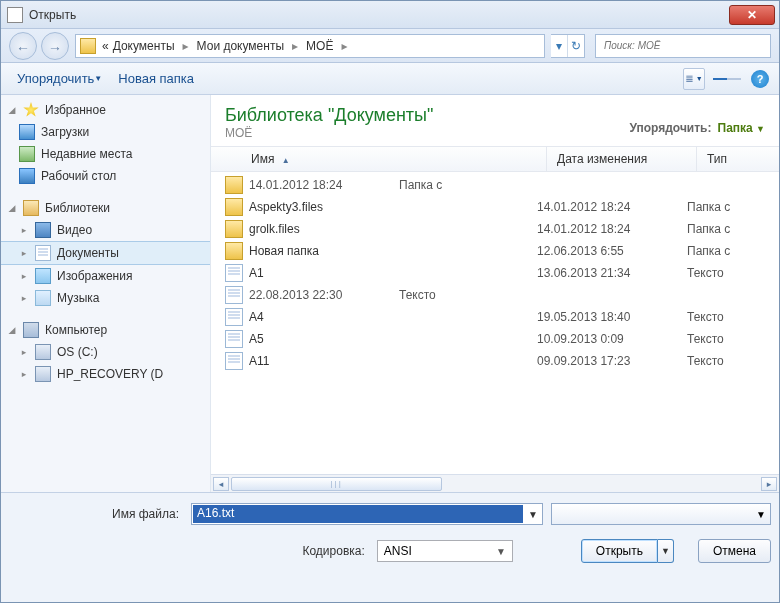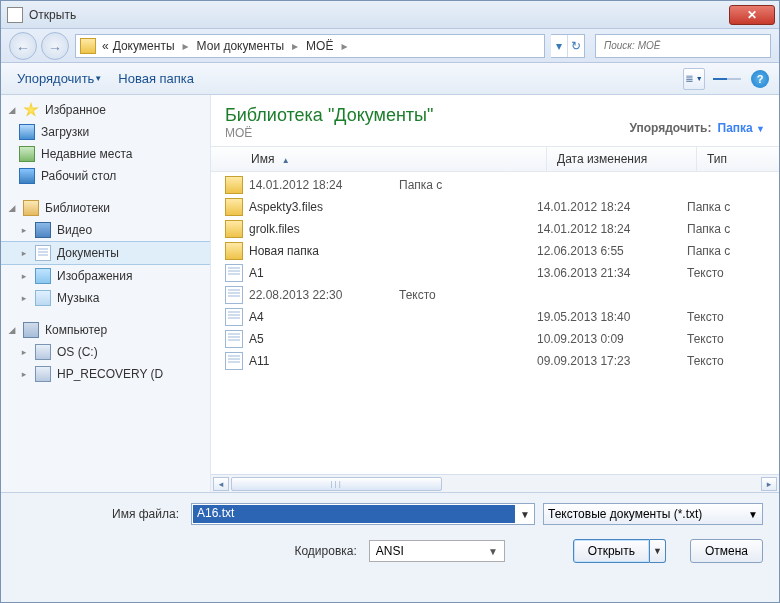--- a/index.html
+++ b/index.html
@@ -185,21 +185,21 @@
     margin: 0; font-weight: normal;
     font-size: 18px; color: #1b7e2b;
   }
   .libheader .sub { color: #888; font-size: 12px; }
   .libheader .right {
     font-size: 12px; color: #666;
     display: flex; align-items: center; gap: 6px;
     padding-top: 16px;
     font-weight: bold;
   }
-  .libheader .right .link { color: #3b82f6; }
+  .libheader .right .link { color: #4d7c0f; }
   .cols {
     display: flex;
     border-top: 1px solid #e4e8ef;
     border-bottom: 1px solid #e4e8ef;
     background: linear-gradient(#fdfefe,#f2f5fa);
     font-size: 12px; color: #333;
   }
   .cols .col { padding: 5px 10px; }
   .cols .c-name { flex: 1; padding-left: 40px; border-right: 1px solid #e4e8ef;}
   .cols .c-date { width: 150px; border-right: 1px solid #e4e8ef;}
@@ -238,21 +238,21 @@
     position:absolute; left:0; top:0; height:100%; width:40%;
     background: linear-gradient(#fff,#dbe6f5);
     border:1px solid #b6c7df; border-radius:2px;
     display:flex;align-items:center;justify-content:center;
     font-size:8px;color:#9bb2d1;letter-spacing:2px;
   }
   
   .bottom {
     height: 112px;
     background: #eef3fa;
-    padding: 10px 16px 12px 12px;
+    padding: 10px 8px 12px 12px;
     border-top: 1px solid #c3d1e5;
   }
   .formrow {
     display: flex; align-items: center;
     margin-bottom: 14px;
     gap: 8px;
   }
   .formrow .label {
     width: 170px; text-align: right;
     color: #333; font-size: 12px;
@@ -538,21 +538,20 @@
 </div>
 
 <div class="bottom">
   <div class="formrow">
     <div class="label">Имя файла:</div>
     <div class="filename-combo">
       <div class="val">A16.txt</div>
       <div class="dd">▼</div>
     </div>
     <div class="filter-combo">
-      <span>Текстовые документы (*.txt)</span>
       <span class="dd">▼</span>
     </div>
   </div>
   <div class="formrow" style="justify-content:flex-end;">
     <div class="label">Кодировка:</div>
     <div class="enc-combo">
       <span>ANSI</span>
       <span class="dd">▼</span>
     </div>
     <div class="btn-split">

